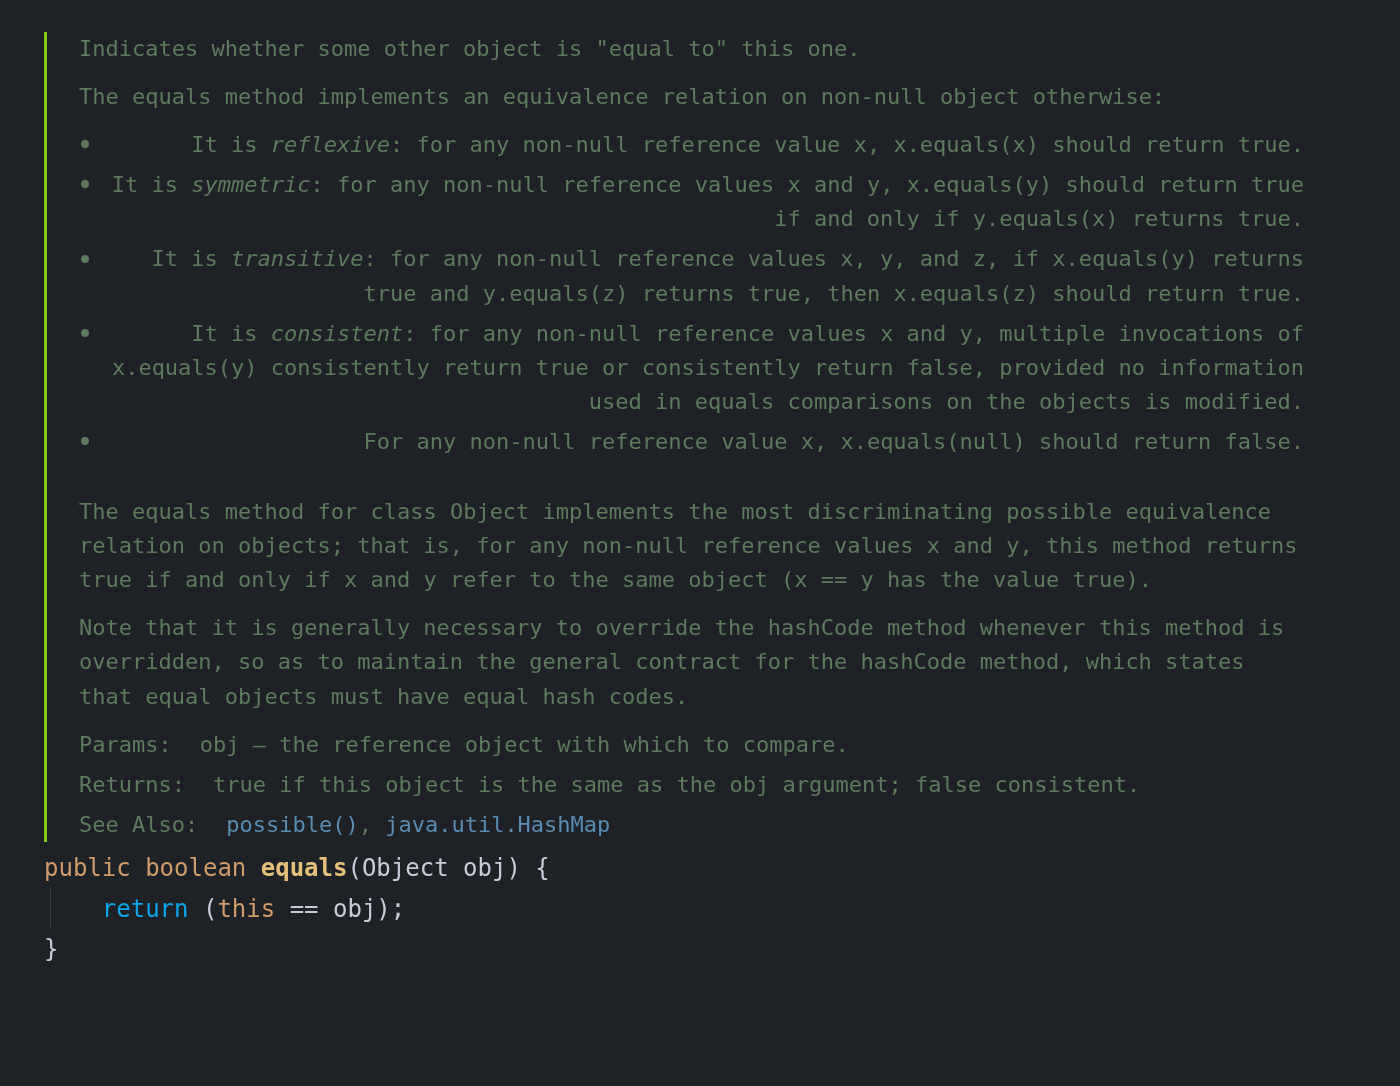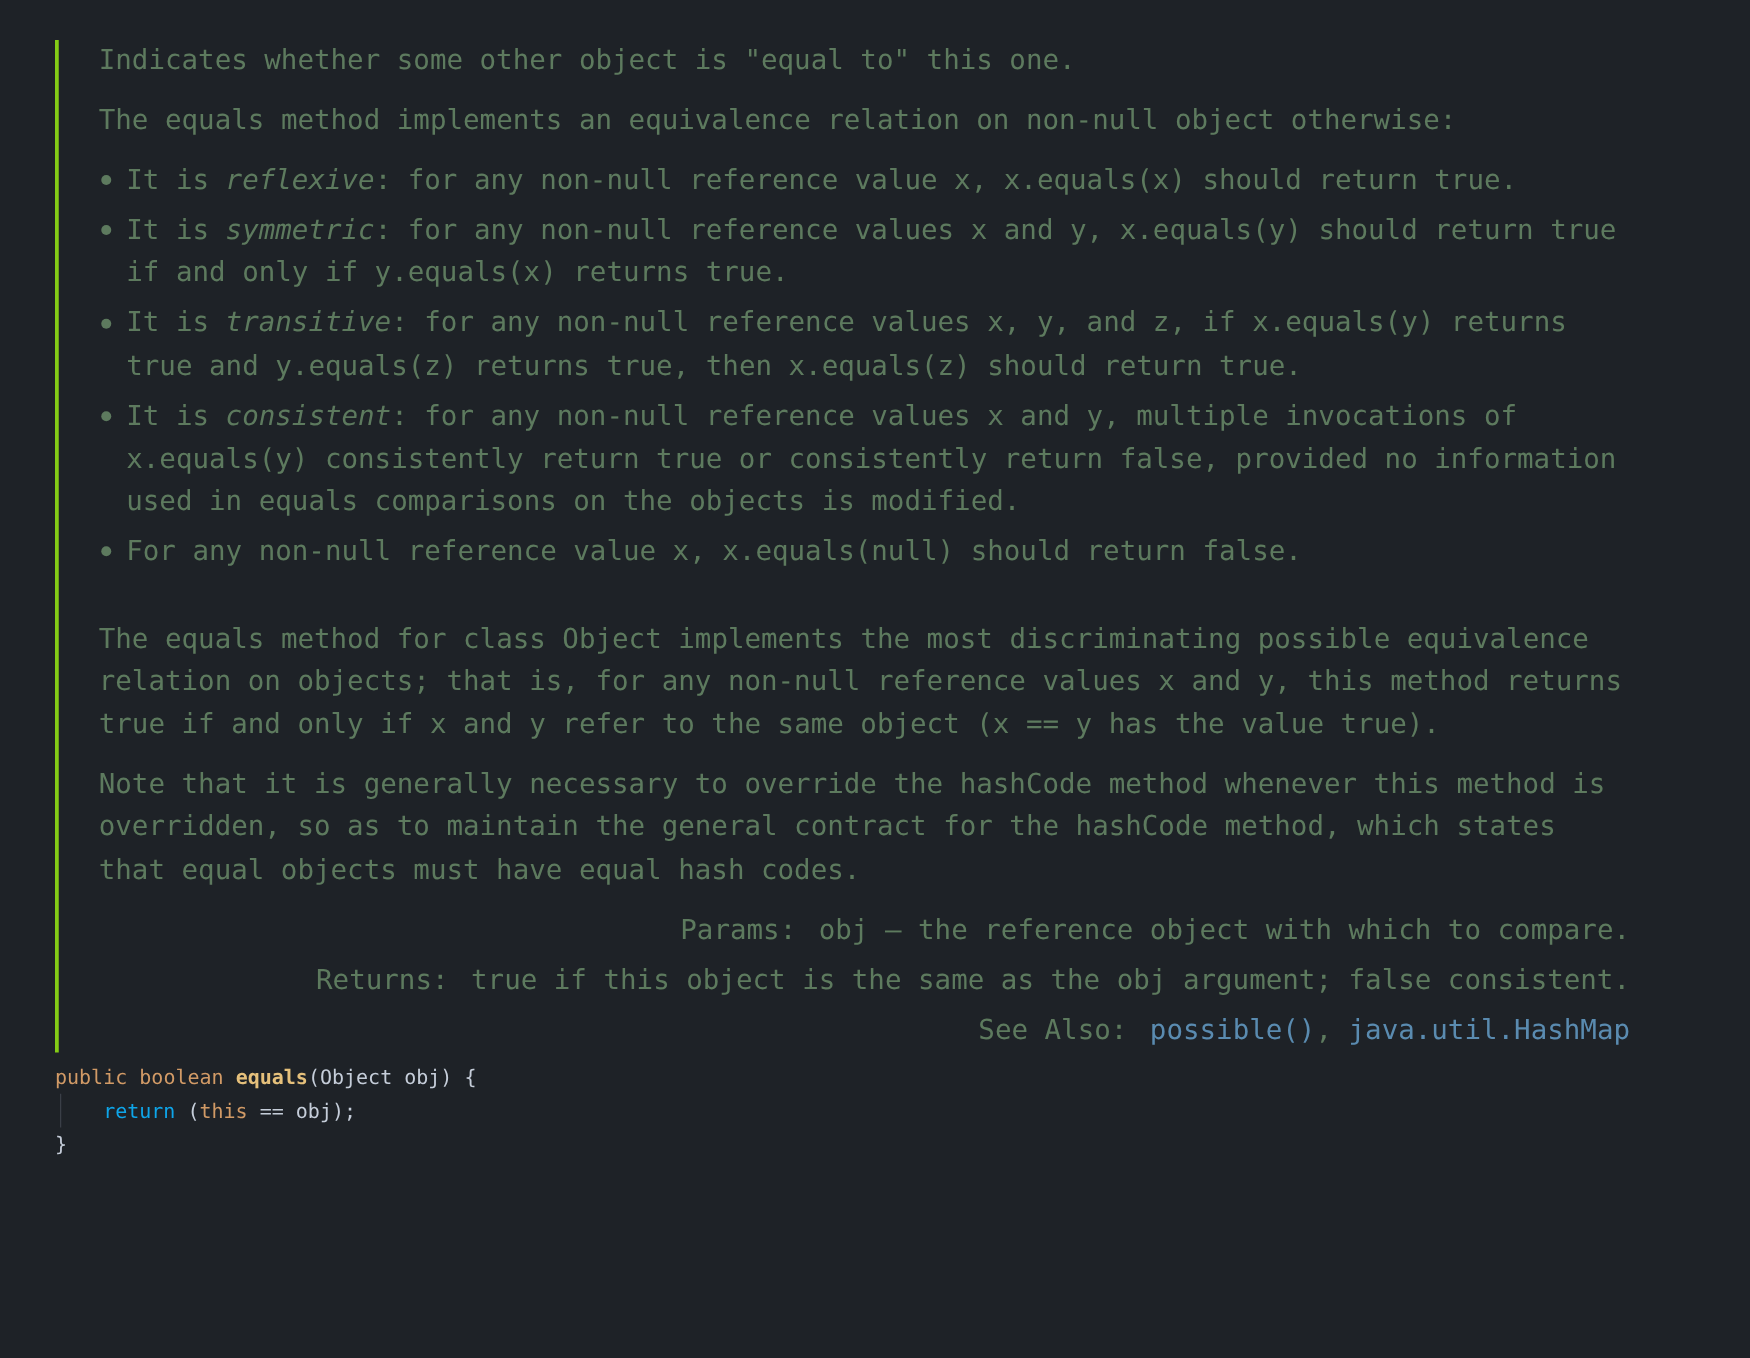--- a/index.html
+++ b/index.html
@@ -17,45 +17,46 @@
   .javadoc {
     border-left: 3px solid #84cc16;
     padding-left: 32px;
     color: #5d7a5e;
     line-height: 1.55;
   }
   .javadoc p { margin-bottom: 14px; }
   .javadoc ul {
     list-style: none;
     margin: 0 0 36px 0;
+    text-align: right;
   }
   .javadoc ul li {
     position: relative;
     padding-left: 22px;
     margin-bottom: 6px;
   }
   .javadoc ul li::before {
     content: "";
     position: absolute;
     left: 2px;
     top: 0.55em;
     width: 8px;
     height: 8px;
     border-radius: 50%;
     background: #5d7a5e;
   }
   .javadoc .mono { font-family: inherit; color: #5d7a5e; }
   .javadoc em { font-style: italic; }
-  .sect { display: flex; gap: 18px; margin-bottom: 6px; justify-content: flex-end; }
+  .sect { display: flex; gap: 28px; margin-bottom: 6px; }
   .sect .lbl { white-space: nowrap; }
   .link { color: #5a8bb0; }
   .code {
     margin-top: 2px;
     font-family: inherit;
-    font-size: 16px;
+    font-size: 24px;
     line-height: 1.7;
     color: #c5cdd9;
     position: relative;
   }
   .kw-mod { color: #d19a66; }
   .kw-type { color: #d19a66; }
   .kw-this { color: #d19a66; }
   .kw-ret { color: #0ea5e9; }
   .fn { color: #e5c07b; font-weight: 600; }
   .cls { color: #c5cdd9; }

